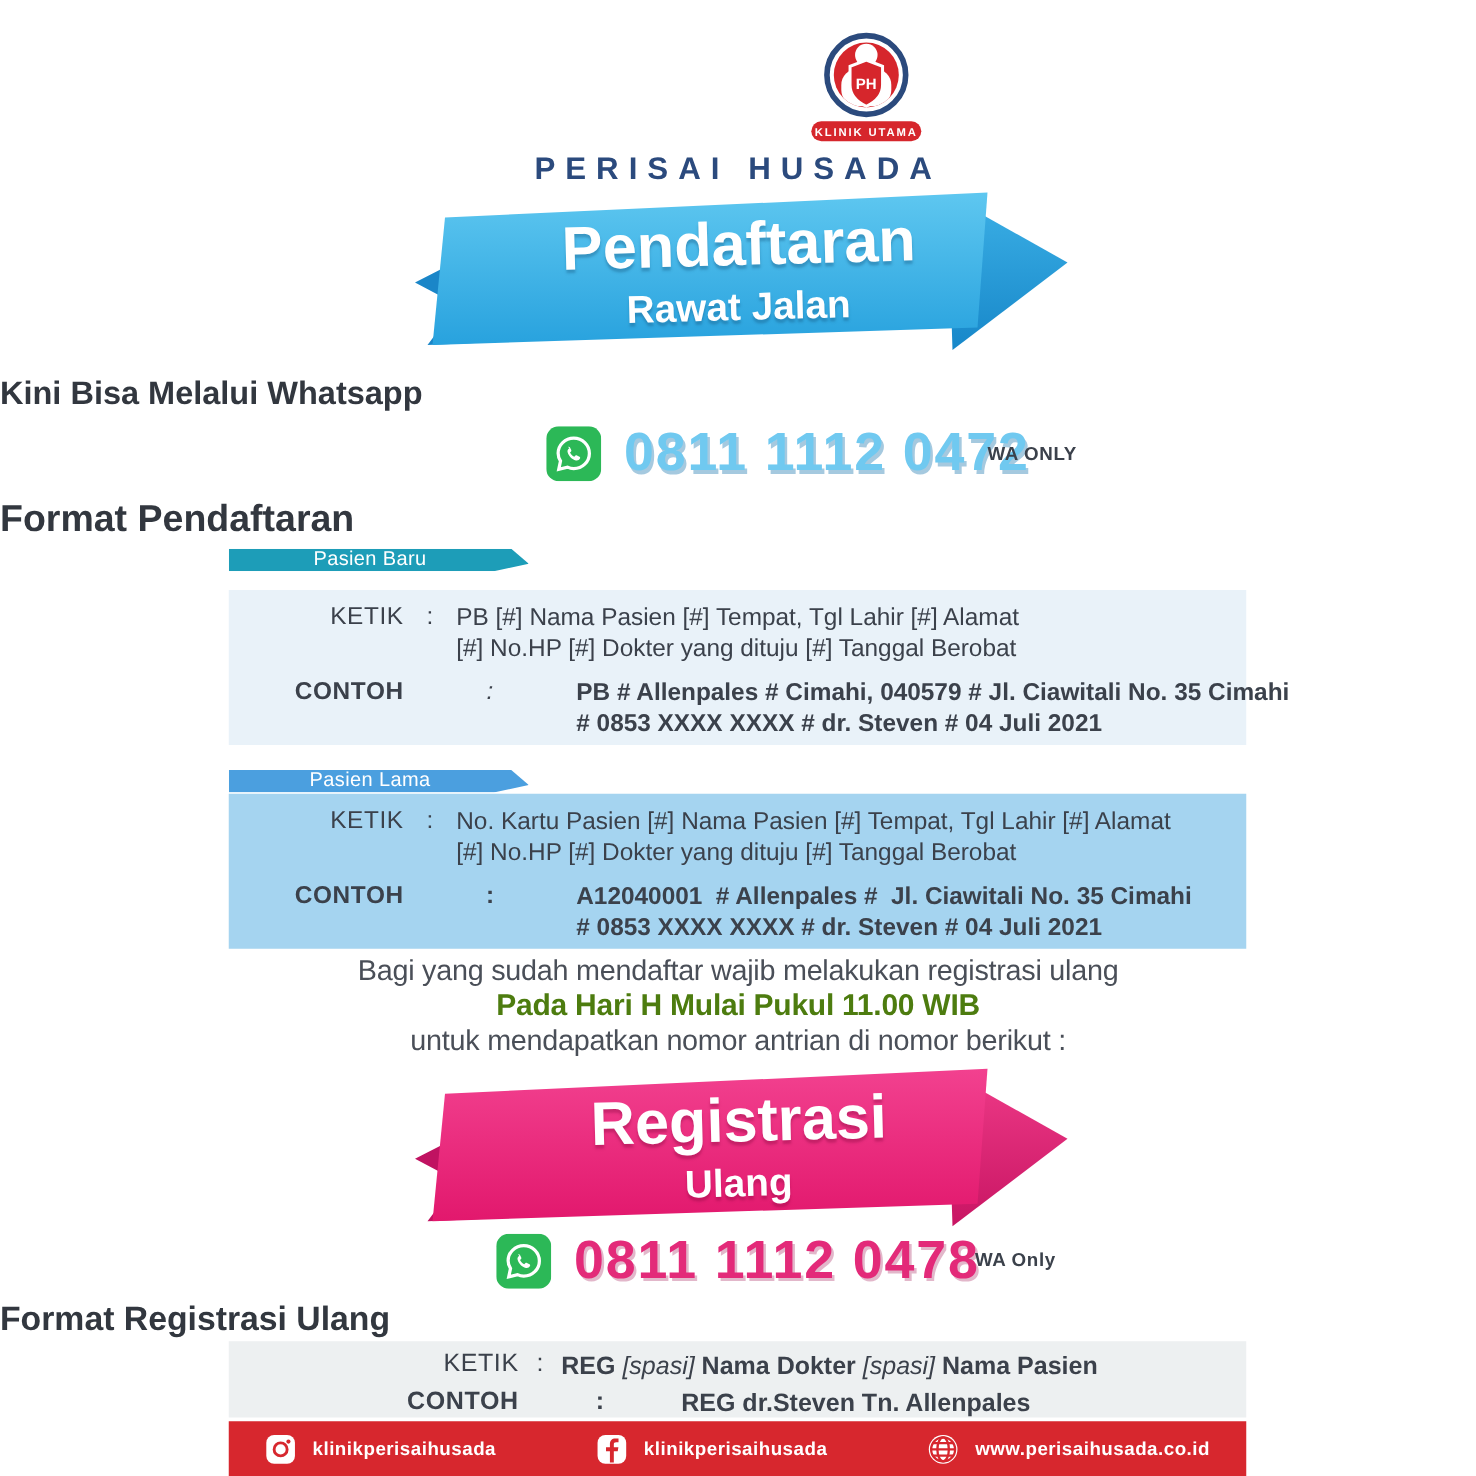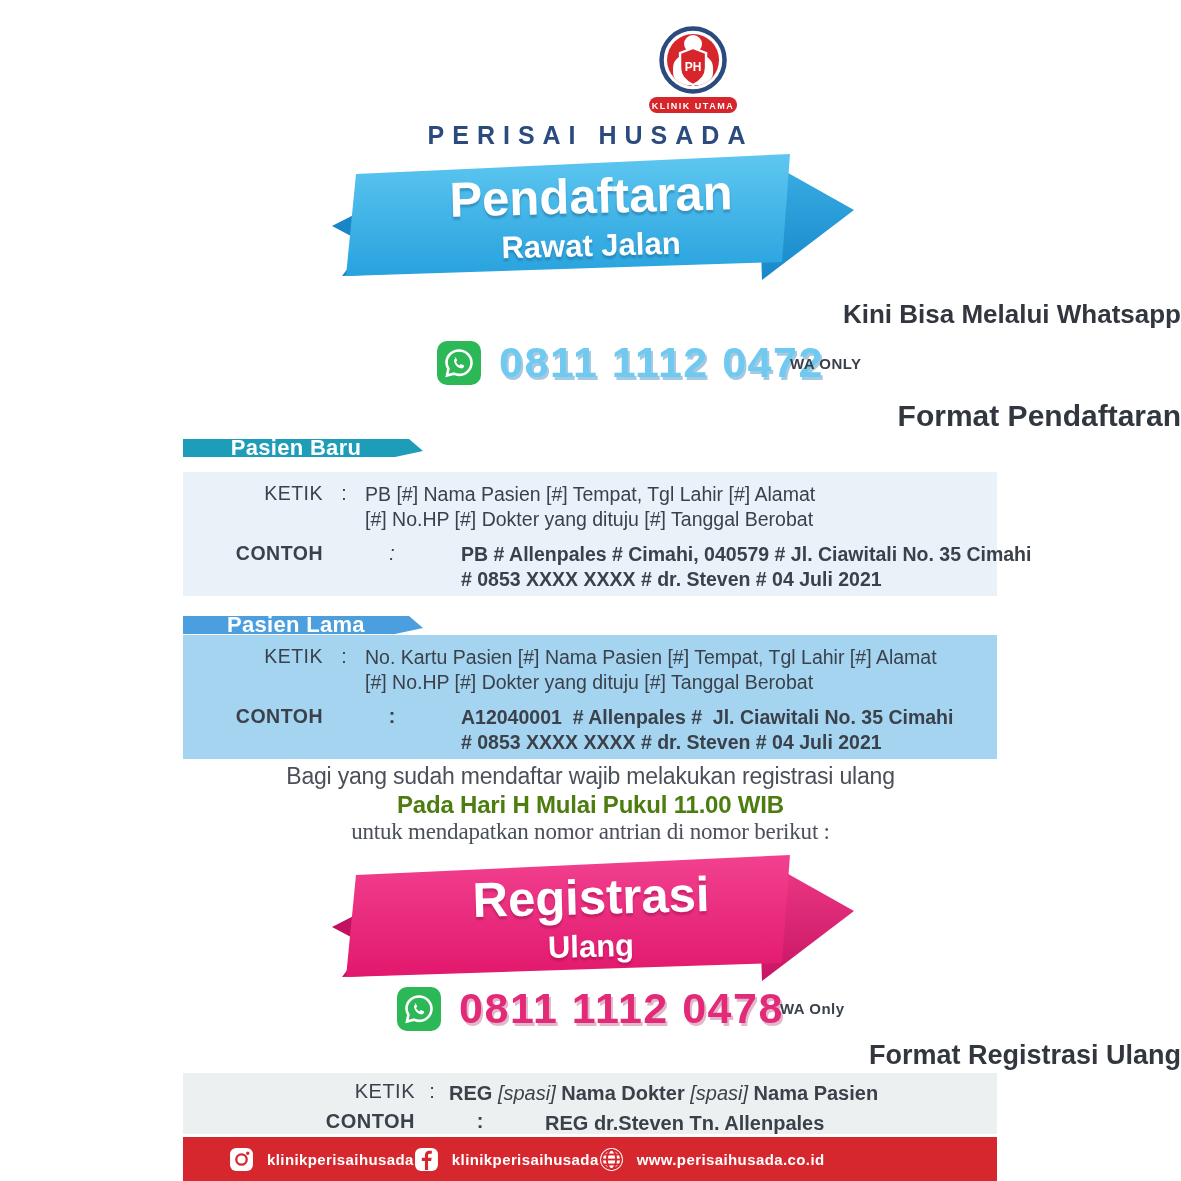--- a/index.html
+++ b/index.html
@@ -26,26 +26,26 @@
 
   
   .wa-row { position:absolute; left:0; width:100%; display:flex; align-items:center;
     justify-content:center; gap:18px; }
   .wa-phone { font-weight:bold; font-size:43px; letter-spacing:1.5px; white-space:nowrap; }
   .wa-phone.blue { color:#70c9f0; text-shadow:2px 3px 0 rgba(30,120,175,0.4); }
   .wa-phone.pink { color:#e32a79; text-shadow:2px 3px 0 rgba(160,15,80,0.3); }
   .wa-note { position:absolute; font-size:15px; font-weight:bold; color:#3b414b;
     letter-spacing:0.5px; white-space:nowrap; }
 
-  .heading { position:absolute; width:100%; text-align:right; font-weight:bold;
+  .heading { position:absolute; width:100%; text-align:left; font-weight:bold;
     color:#32373f; white-space:nowrap; }
 
   
   .tab { position:absolute; left:183px; width:240px; height:18px; color:#fff;
-    font-weight:bold; font-size:22px; display:flex; align-items:center; justify-content:center;
+    font-weight:normal; font-size:16px; display:flex; align-items:center; justify-content:center;
     padding-right:14px; box-sizing:border-box; letter-spacing:0.3px;
     clip-path:polygon(0 0, calc(100% - 14px) 0, 100% 12px, calc(100% - 28px) 100%, 0 100%); }
   .tab.teal { background:#1d9db8; }
   .tab.blue { background:#4b9fdf; }
 
   .band { position:absolute; left:183px; width:814px; box-sizing:border-box; padding-top:10px; }
   .band.b1 { background:#e9f2f9; height:124px; }
   .band.b2 { background:#a5d4f0; height:124px; }
   .band.b3 { background:#edf0f1; height:61px; padding-top:7px; }
 
@@ -61,22 +61,22 @@
   .b3 .info-colon { width:34px; }
   .b3 .info-row { font-size:20px; }
   .b3 .info-row + .info-row { margin-top:4px; }
 
   
   .mid-line { position:absolute; width:100%; text-align:center; color:#4a4f58;
     white-space:nowrap; letter-spacing:-0.2px; }
 
   
   .footer { position:absolute; left:183px; top:1137px; width:814px; height:44px;
-    background:#d7272e; display:flex; align-items:center; justify-content:flex-start;
-    color:#fff; padding:0 46px; box-sizing:border-box; }
+    background:#d7272e; display:flex; align-items:center; justify-content:space-between;
+    color:#fff; padding:0 29px; box-sizing:border-box; }
   .footer-item { display:flex; align-items:center; gap:13px; font-size:15px;
     font-weight:bold; letter-spacing:0.4px; white-space:nowrap; }
 </style>
 </head>
 <body>
 
 <div class="poster">
 
   <div class="logo-wrap">
     <svg width="120" height="92" viewBox="0 0 120 92">
@@ -170,21 +170,21 @@
       <div class="info-colon bold">:</div>
       <div class="info-content bold">
         <div>A12040001  # Allenpales #  Jl. Ciawitali No. 35 Cimahi</div>
         <div># 0853 XXXX XXXX # dr. Steven # 04 Juli 2021</div>
       </div>
     </div>
   </div>
 
   <div class="mid-line" style="top:763px; font-size:23px;">Bagi yang sudah mendaftar wajib melakukan registrasi ulang</div>
   <div class="mid-line bold" style="top:791px; font-size:24px; color:#4d7c0f;">Pada Hari H Mulai Pukul 11.00 WIB</div>
-  <div class="mid-line" style="top:819px; font-size:23px;font-family:Liberation Serif, serif;">untuk mendapatkan nomor antrian di nomor berikut :</div>
+  <div class="mid-line" style="top:819px; font-size:23px;">untuk mendapatkan nomor antrian di nomor berikut :</div>
 
   <div class="ribbon" style="top:851px;">
     <svg width="530" height="135" viewBox="0 0 530 135">
       <defs>
         <linearGradient id="pgrad" x1="0" y1="0" x2="0" y2="1">
           <stop offset="0" stop-color="#f2418f"></stop>
             <stop offset="1" stop-color="#e2186d"></stop>
         </linearGradient>
         <linearGradient id="pargrad" x1="0" y1="0" x2="0" y2="1">
           <stop offset="0" stop-color="#ee3a87"></stop>

